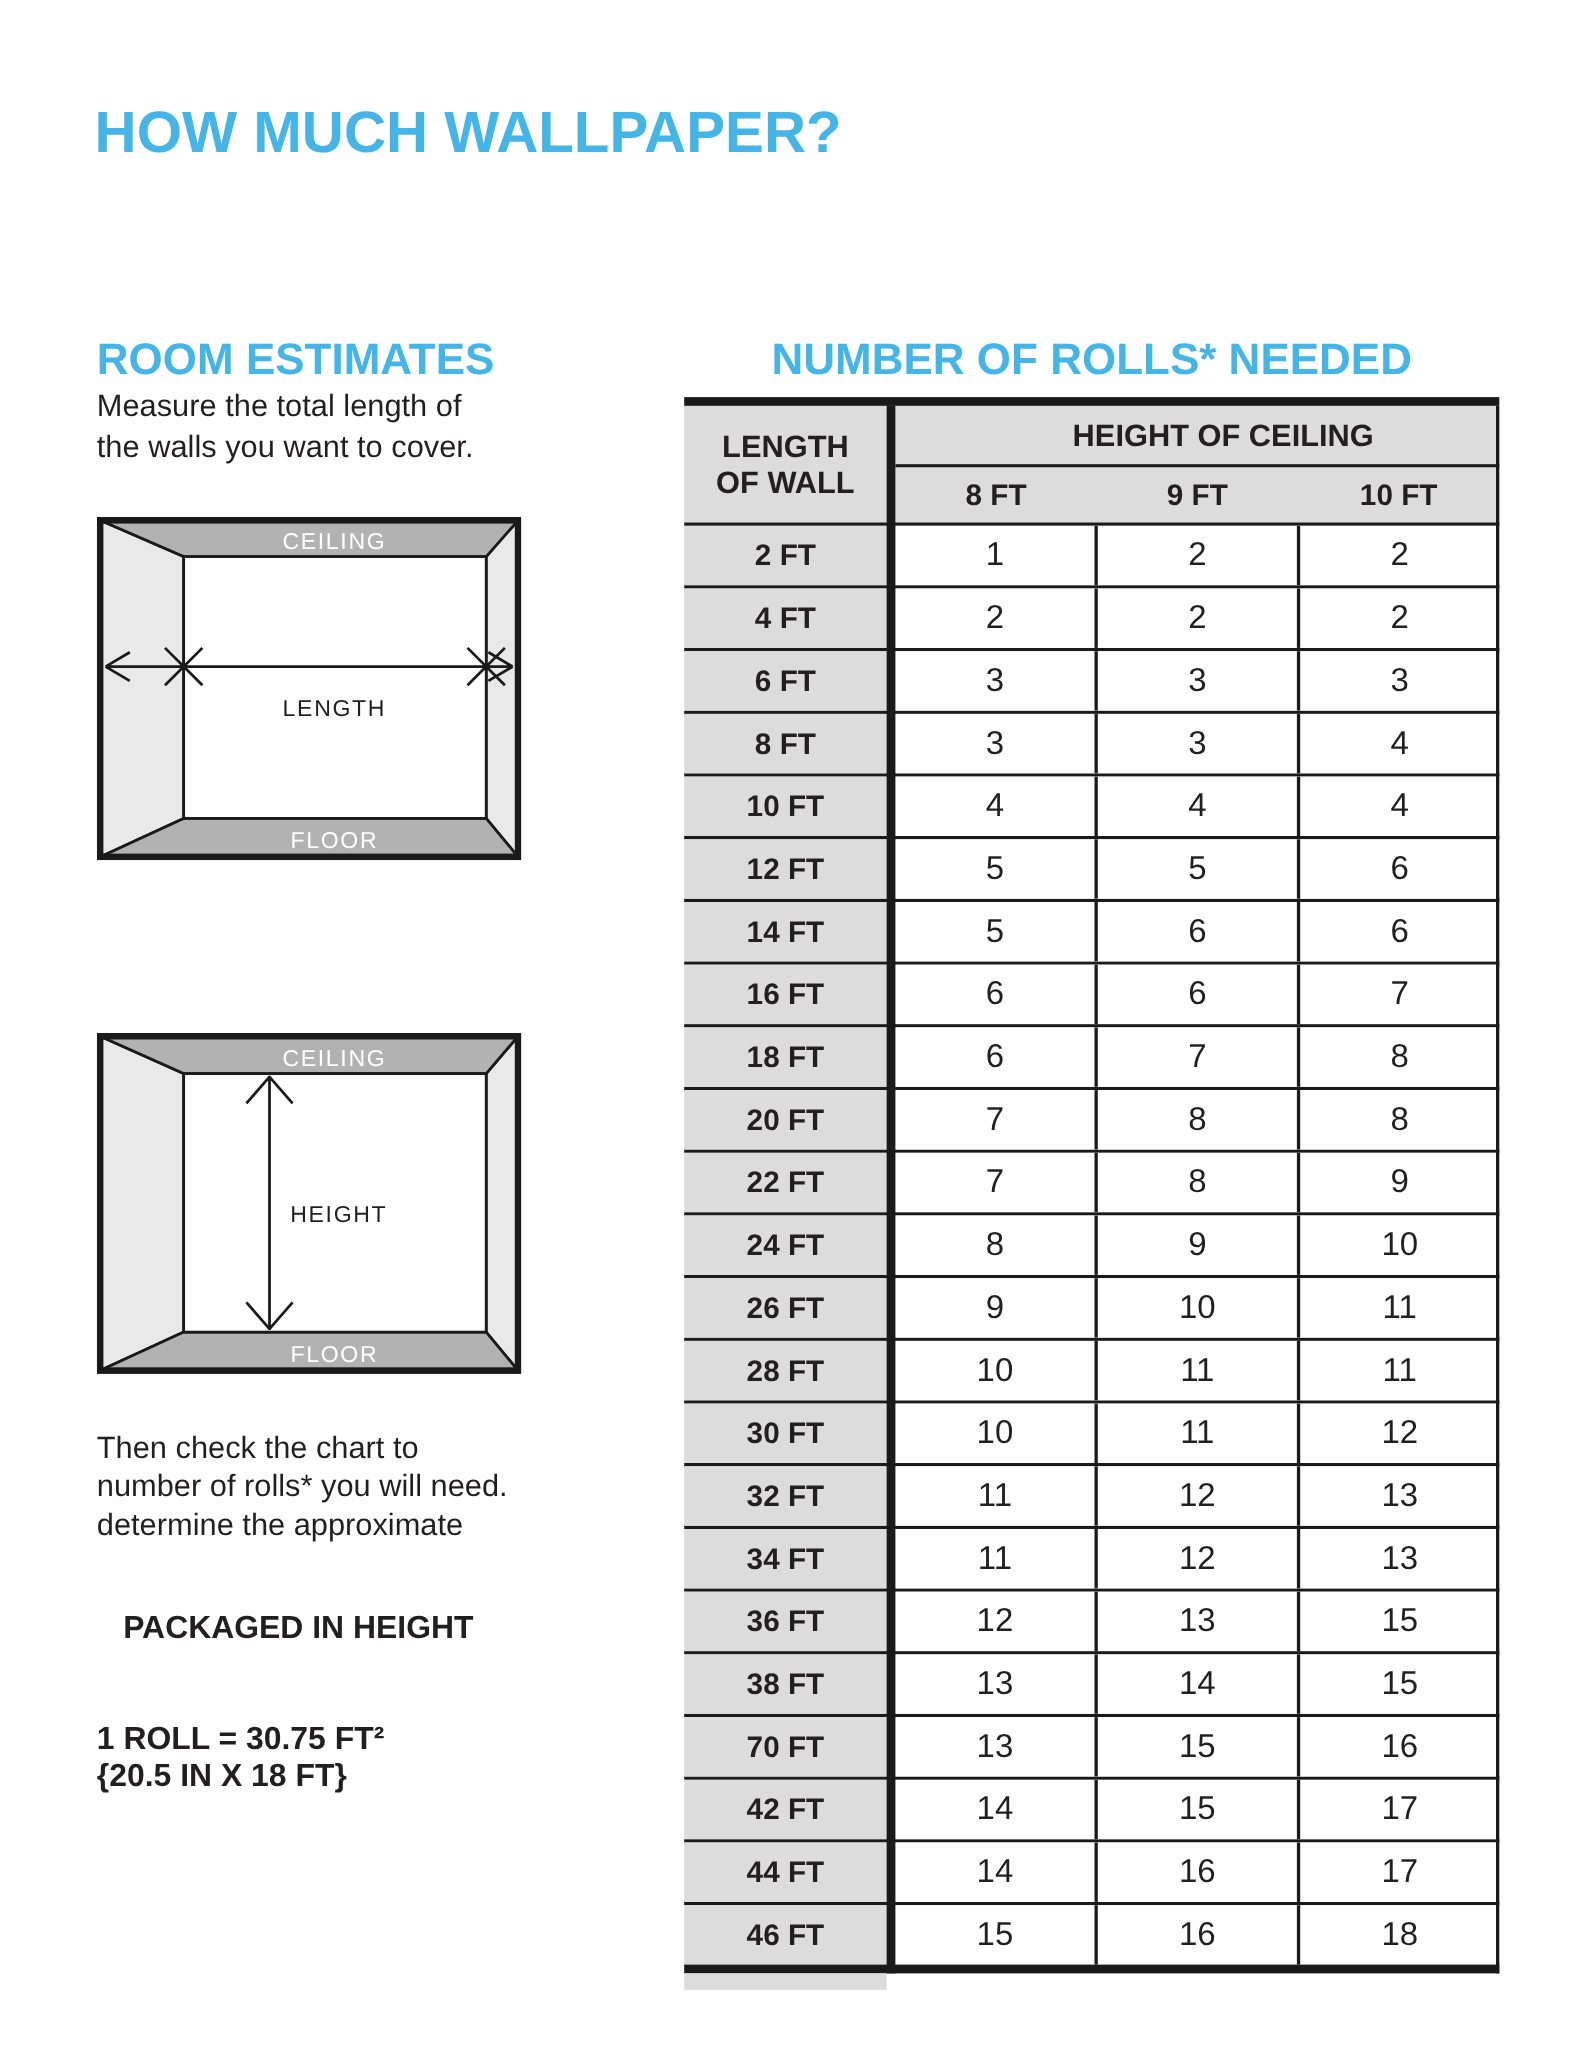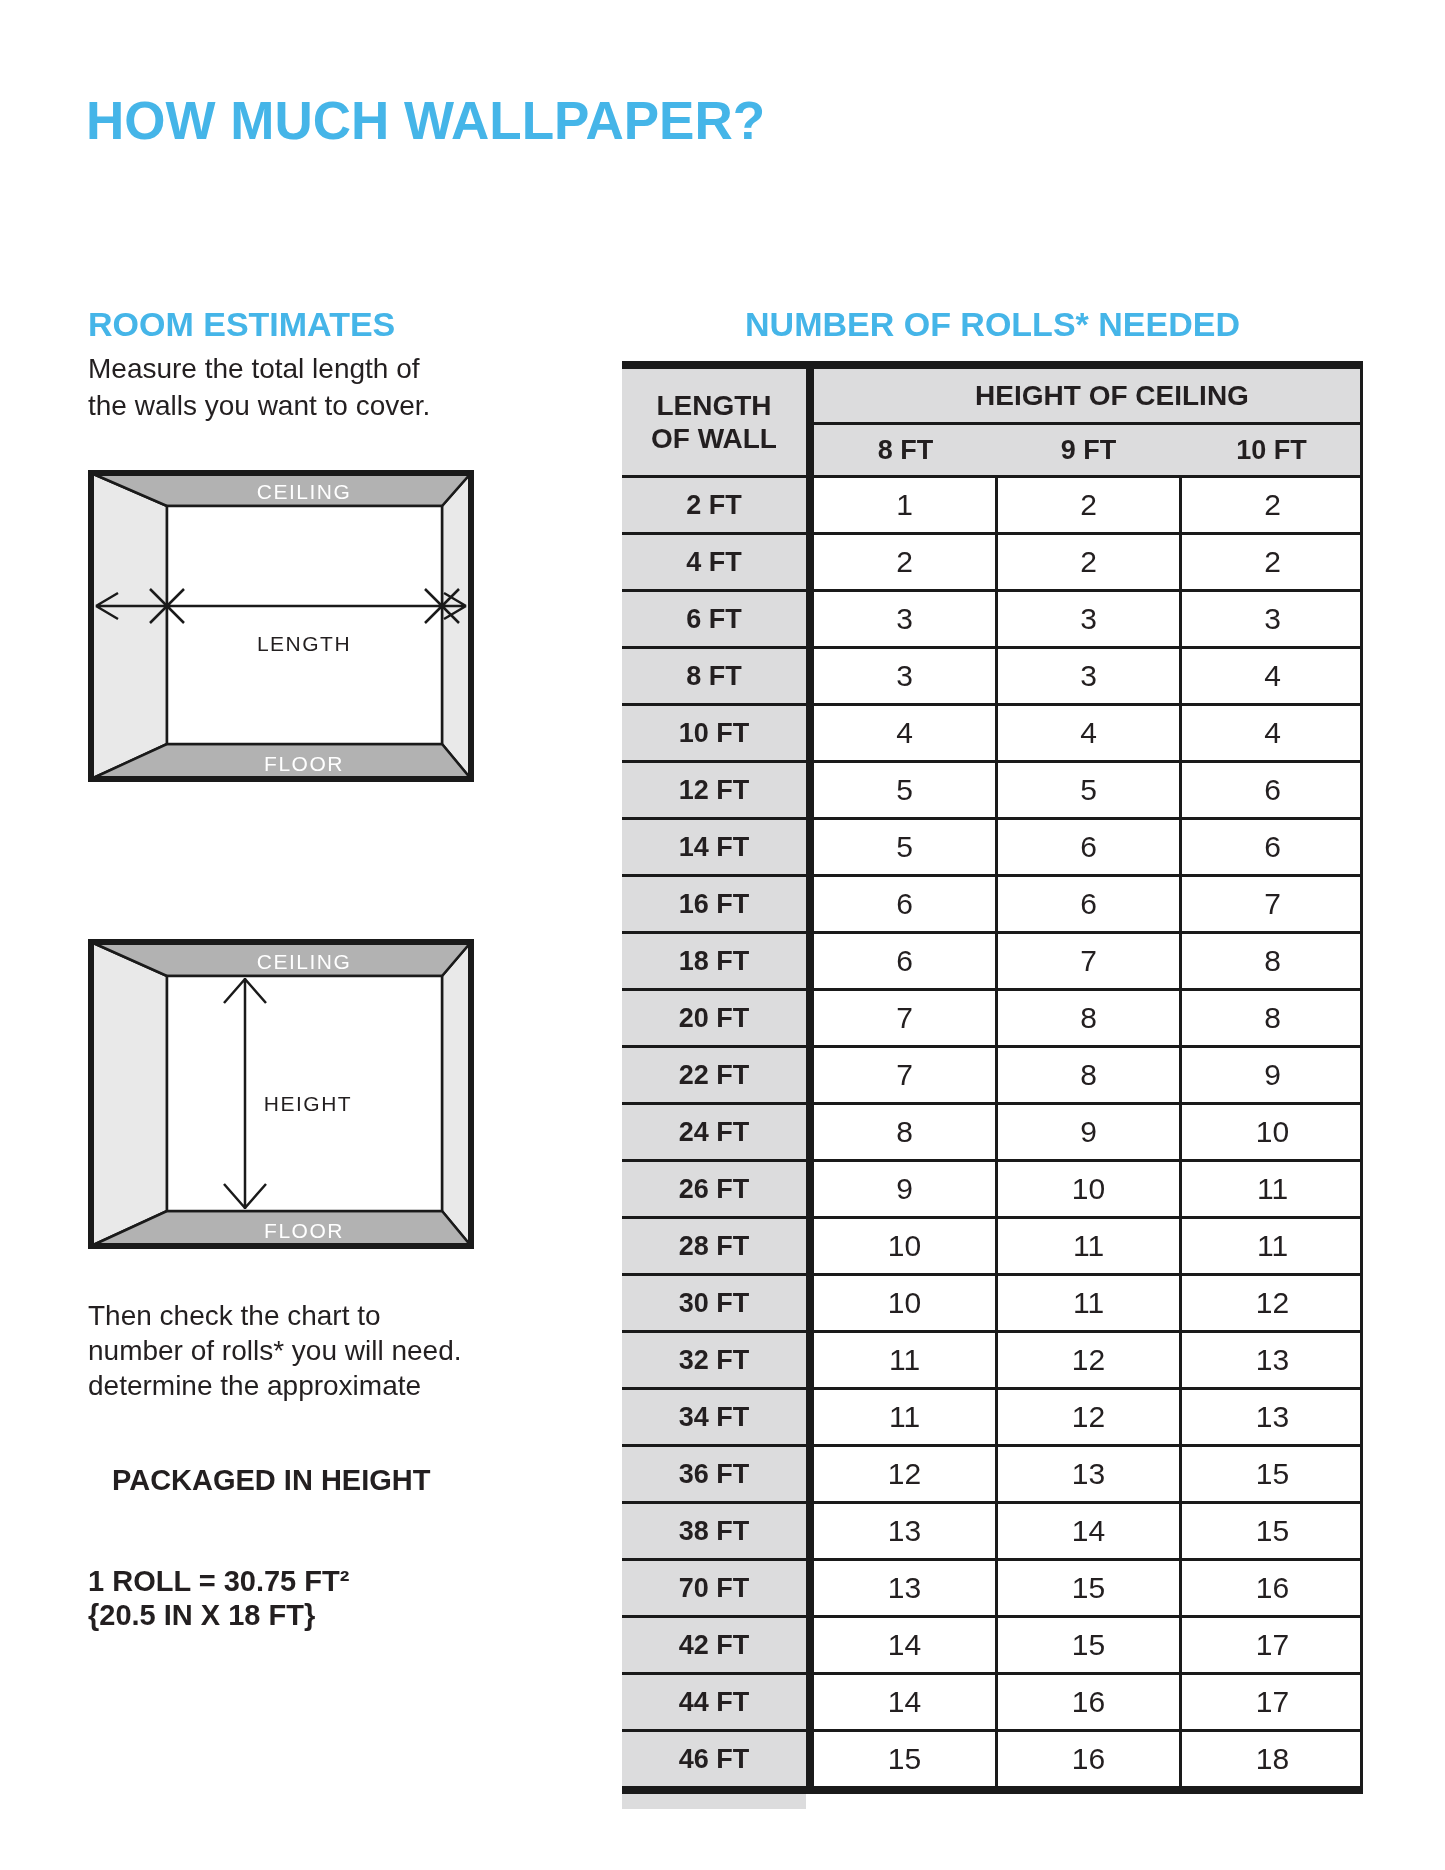--- a/index.html
+++ b/index.html
@@ -2,21 +2,21 @@
 <html style="--accent: #45B5E8; --cell-gray: #DCDCDD; --ceiling-gray: #B2B2B2; --wall-gray: #E9E9E9; --line: #1A1A1A; --text: #231F20;"><head>
 <meta charset="utf-8">
 <style>
   html,body{margin:0;padding:0;background:#fff;}
   .page{position:relative;width:1445px;height:1870px;background:#fff;overflow:hidden;
         font-family:"Liberation Sans",sans-serif;color:var(--text,#231F20);margin-top:14px;}
   .abs{position:absolute;}
 
   .title{left:86px;top:76px;font-size:53px;font-weight:bold;color:var(--accent,#45B5E8);
          letter-spacing:0;white-space:nowrap;}
-  .h2{font-size:34px;font-weight:bold;color:var(--accent,#45B5E8);white-space:nowrap;}
+  .h2{font-size:40px;font-weight:bold;color:var(--accent,#45B5E8);white-space:nowrap;}
   .h2-left{left:88px;top:291px;}
   .h2-right{left:622px;top:291px;width:741px;text-align:center;}
 
   .para{left:88px;font-size:28px;line-height:37px;}
   .para div{white-space:nowrap;}
   .p1{top:336px;}
   .p2{top:814px;}
   .p3{top:1284px;line-height:35px;}
 
   .footnote{left:88px;top:1450px;font-size:29px;line-height:33px;font-weight:bold;}

